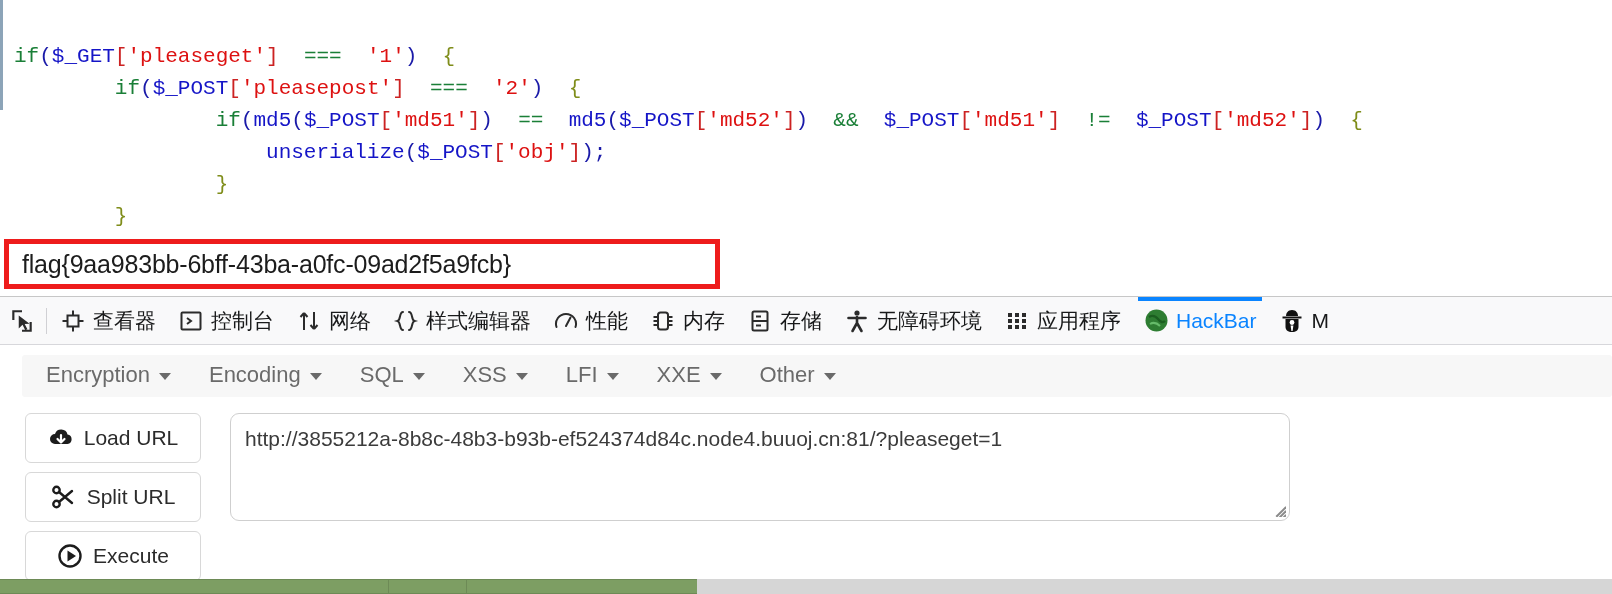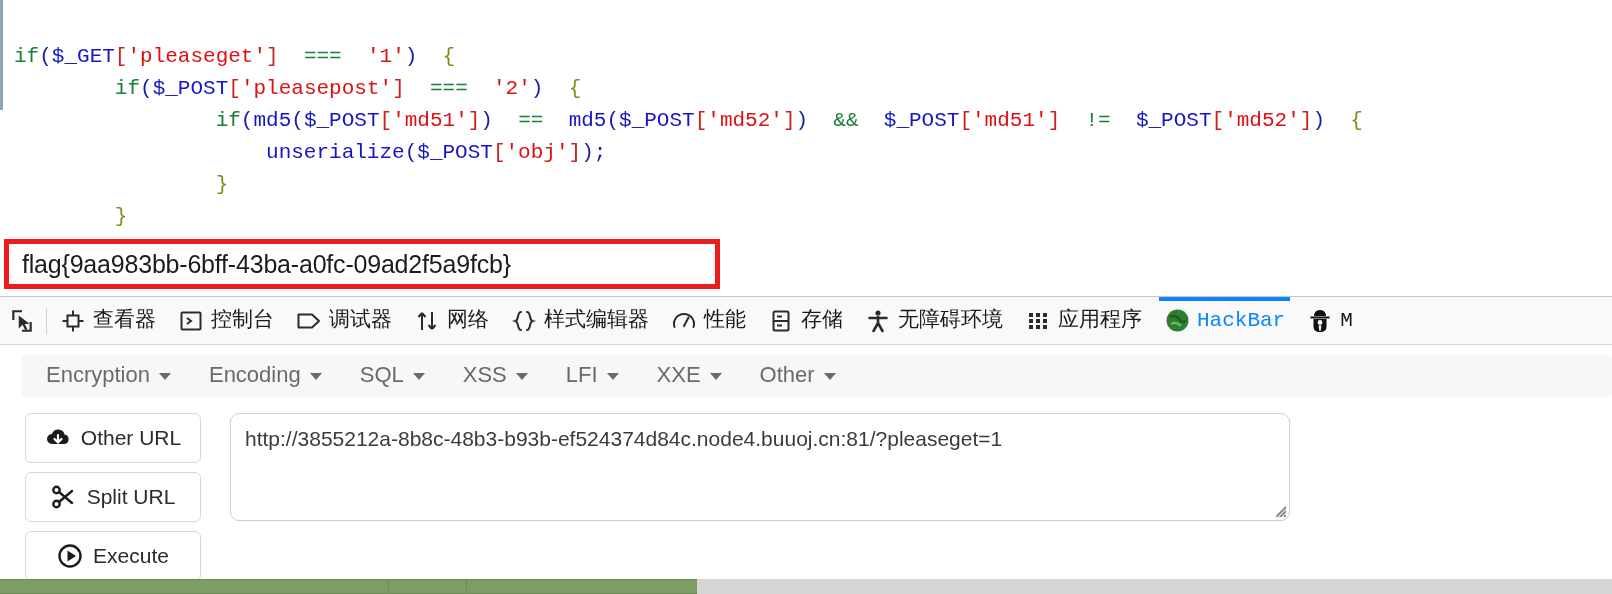--- a/index.html
+++ b/index.html
@@ -116,21 +116,21 @@
   .dt-tab {
     height: 47px;
     display: flex;
     align-items: center;
     gap: 7px;
     padding: 0 11px;
     flex: 0 0 auto;
     position: relative;
     color: #18191a;
     font-size: 21px;
-    font-family: Liberation Mono, monospace;
+    font-family: Liberation Sans, sans-serif;
   }
   .dt-tab .tab-label { line-height: 1; }
   .dt-tab.active { color: #0a84ff; justify-content: space-between; }
   .dt-tab.active::before {
     content: "";
     position: absolute;
     left: 6px; right: 6px; top: 0;
     height: 4px;
     background: #0a84ff;
   }
@@ -329,28 +329,20 @@
     <div class="dt-tab">
       <span class="dt-icon">
         <svg width="24" height="24" viewBox="0 0 24 24">
           <rect x="2.5" y="3.5" width="19" height="17" fill="none" stroke="#2b2b2b" stroke-width="2" rx="1"></rect>
           <path d="M8 9 L12 12 L8 15" fill="none" stroke="#2b2b2b" stroke-width="2"></path>
         </svg>
       </span>
       <span class="tab-label">控制台</span>
     </div>
 
-    <div class="dt-tab">
-      <span class="dt-icon">
-        <svg width="26" height="24" viewBox="0 0 26 24">
-          <path d="M2.5 5.5 L16 5.5 L23 12 L16 18.5 L2.5 18.5 Z" fill="none" stroke="#2b2b2b" stroke-width="2" stroke-linejoin="round"></path>
-        </svg>
-      </span>
-      <span class="tab-label">调试器</span>
-    </div>
 
     <div class="dt-tab">
       <span class="dt-icon">
         <svg width="24" height="24" viewBox="0 0 24 24">
           <path d="M7 21 L7 4 M7 4 L3.5 8 M7 4 L10.5 8" stroke="#2b2b2b" stroke-width="2" fill="none"></path>
           <path d="M17 3 L17 20 M17 20 L13.5 16 M17 20 L20.5 16" stroke="#2b2b2b" stroke-width="2" fill="none"></path>
         </svg>
       </span>
       <span class="tab-label">网络</span>
     </div>
@@ -368,20 +360,29 @@
     <div class="dt-tab">
       <span class="dt-icon">
         <svg width="24" height="24" viewBox="0 0 24 24">
           <path d="M2.5 18 A 10 10 0 1 1 21.5 18" fill="none" stroke="#2b2b2b" stroke-width="2" stroke-linecap="round"></path>
           <path d="M12 17 L16.5 8.5" stroke="#2b2b2b" stroke-width="2" stroke-linecap="round"></path>
         </svg>
       </span>
       <span class="tab-label">性能</span>
     </div>
 
+    <div class="dt-tab">
+      <span class="dt-icon">
+        <svg width="26" height="24" viewBox="0 0 26 24">
+          <rect x="8" y="3.5" width="10" height="17" rx="2.5" fill="none" stroke="#2b2b2b" stroke-width="2"></rect>
+          <path d="M8 8 L3.5 8 M8 12 L3.5 12 M8 16 L3.5 16 M18 8 L22.5 8 M18 12 L22.5 12 M18 16 L22.5 16" stroke="#2b2b2b" stroke-width="2"></path>
+        </svg>
+      </span>
+      <span class="tab-label">内存</span>
+    </div>
 
     <div class="dt-tab">
       <span class="dt-icon">
         <svg width="24" height="24" viewBox="0 0 24 24">
           <rect x="4.5" y="2.5" width="15" height="19" rx="1.5" fill="none" stroke="#2b2b2b" stroke-width="2"></rect>
           <path d="M4.5 12 L19.5 12" stroke="#2b2b2b" stroke-width="2"></path>
           <path d="M8 7.5 L13 7.5 M8 16.5 L13 16.5" stroke="#2b2b2b" stroke-width="2"></path>
         </svg>
       </span>
       <span class="tab-label">存储</span>
@@ -480,21 +481,21 @@
 
       <div id="hb-buttons">
 
         <div class="hb-btn">
           <span class="bicon">
             <svg width="26" height="22" viewBox="0 0 26 22">
               <path d="M7 17 A5 5 0 0 1 7 7 A6.5 6.5 0 0 1 19.5 7.5 A4.8 4.8 0 0 1 19.5 17 Z" fill="#1c1c1c"></path>
               <path d="M13 8 L13 15 M13 15.5 L9.5 12 M13 15.5 L16.5 12" stroke="#ffffff" stroke-width="2.2" fill="none" stroke-linecap="round"></path>
             </svg>
           </span>
-          <span>Other URL</span>
+          <span>Load URL</span>
         </div>
 
         <div class="hb-btn">
           <span class="bicon">
             <svg width="26" height="24" viewBox="0 0 26 24">
               <circle cx="5.5" cy="5" r="3.2" fill="none" stroke="#1c1c1c" stroke-width="2.4"></circle>
               <circle cx="5.5" cy="19" r="3.2" fill="none" stroke="#1c1c1c" stroke-width="2.4"></circle>
               <path d="M8 7 L21 18 M8 17 L21 6" stroke="#1c1c1c" stroke-width="2.4" stroke-linecap="round"></path>
             </svg>
           </span>

